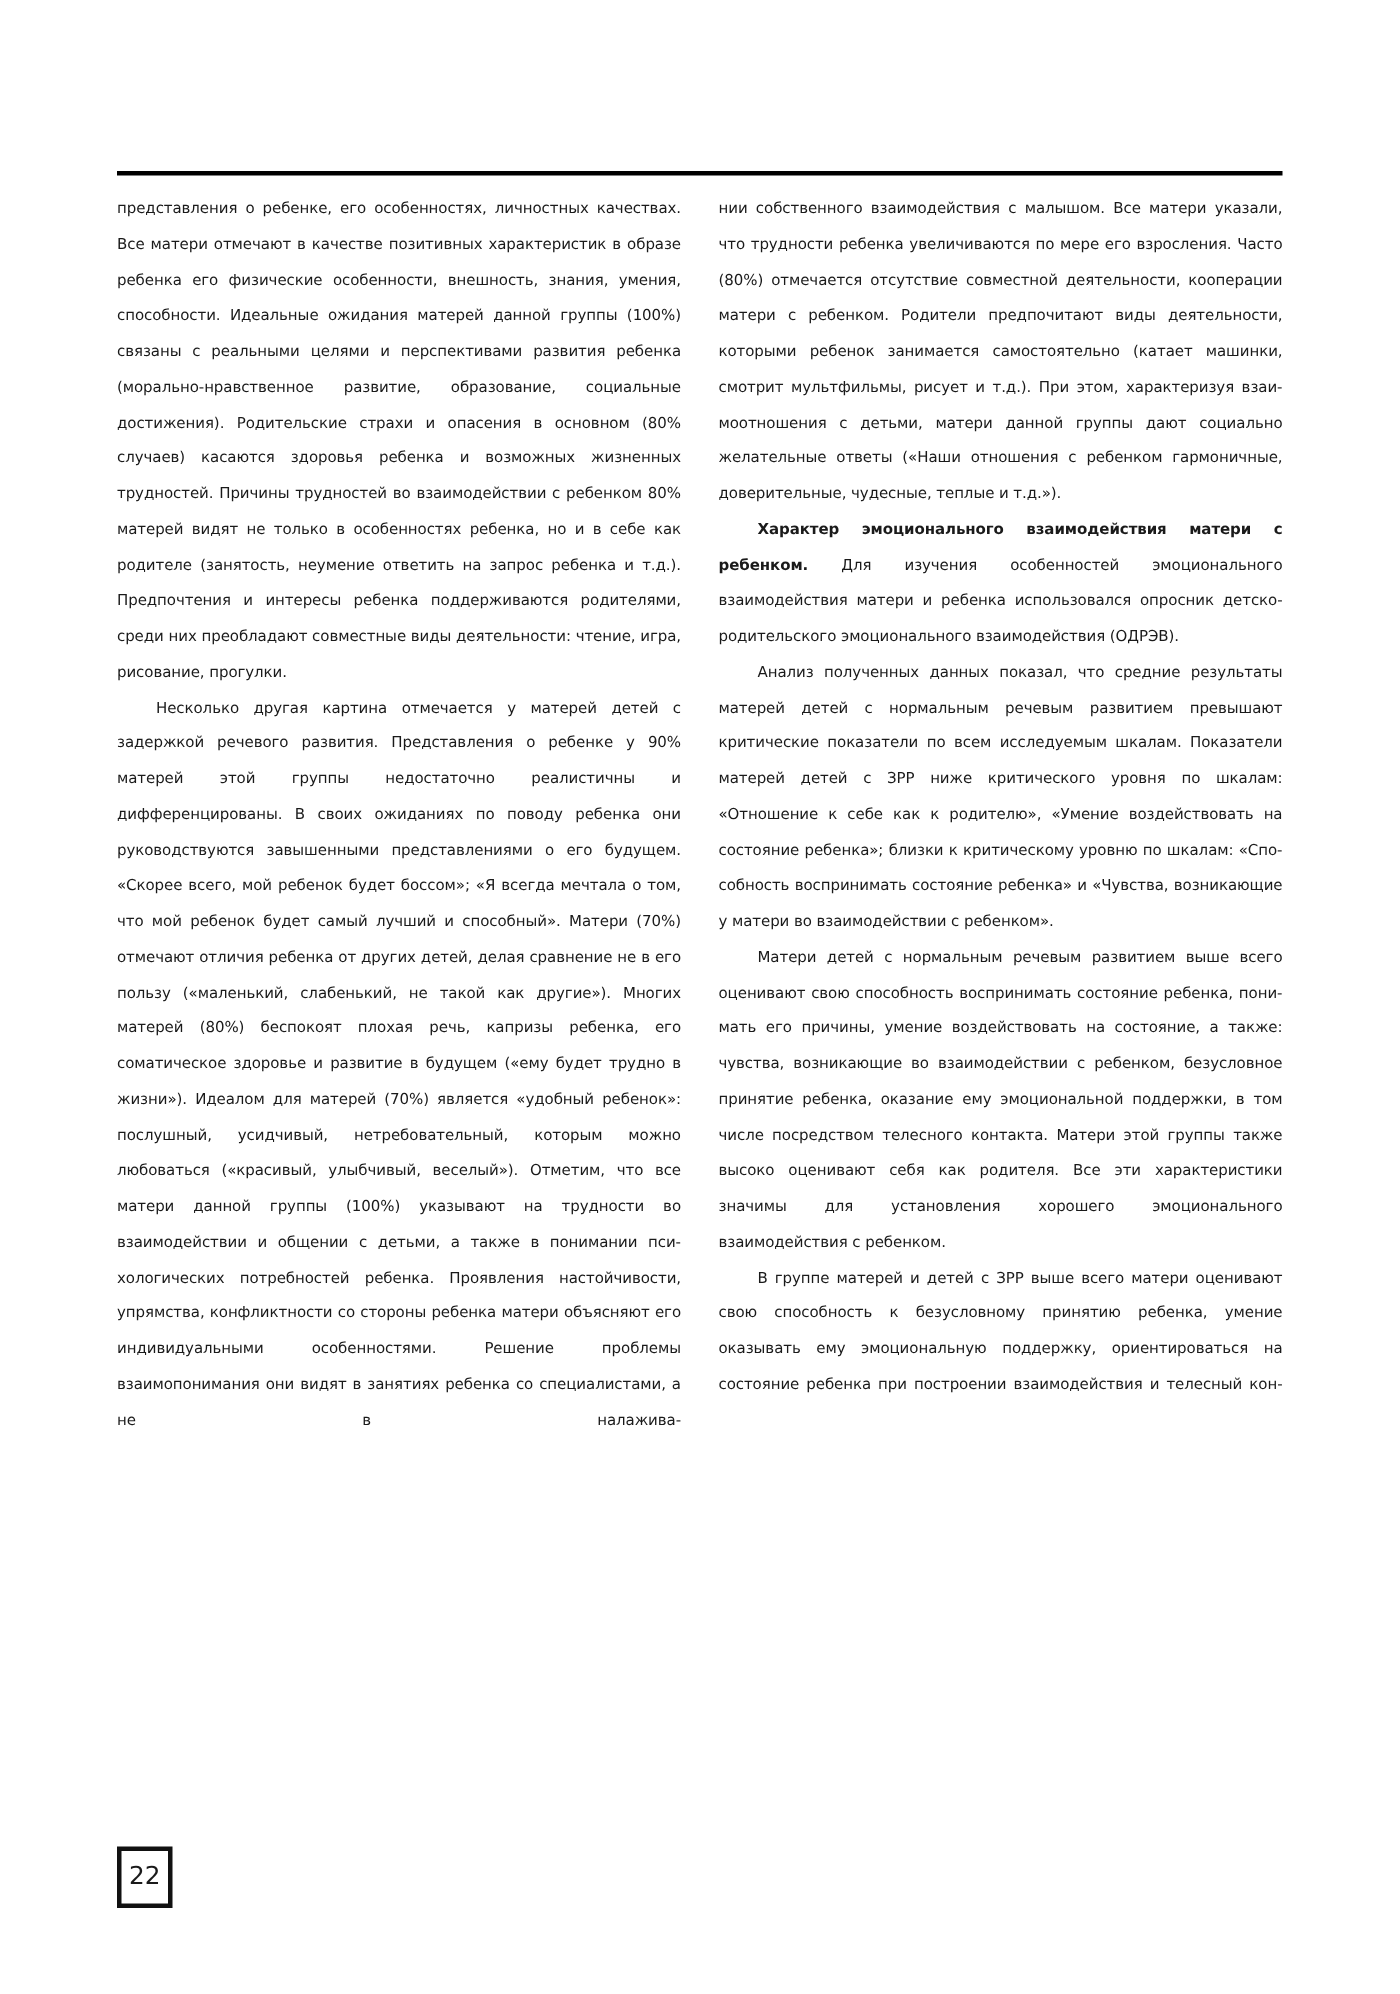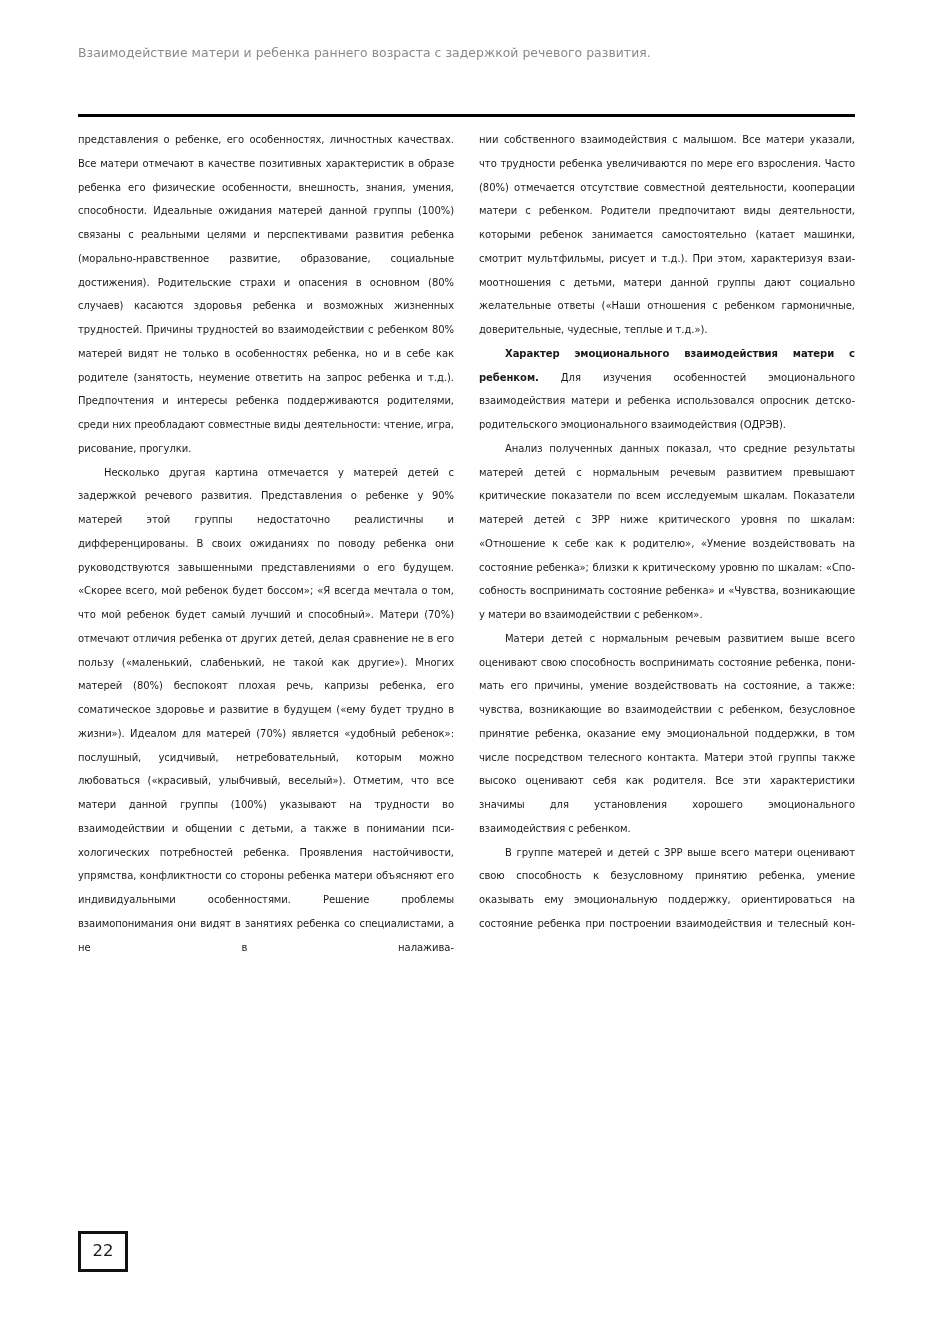--- a/index.html
+++ b/index.html
@@ -86,41 +86,40 @@
   
   .col p.forcejust {
     text-align-last: justify;
   }
 
   
   .pagenum-box {
     position: absolute;
     left: 78px;
     top: 1231px;
-    width: 50px;
+    width: 37px;
     height: 41px;
     border: 3px solid #111111;
     box-sizing: border-box;
     display: flex;
     align-items: center;
     justify-content: center;
   }
   .pagenum-box span {
     font-size: 16.5px;
     color: #1a1a1a;
     line-height: 1;
   }
 </style>
 </head>
 <body>
 
 <div class="page">
 
   <div class="runhead">
-    <div class="runhead-title">Взаимодействие матери и ребенка раннего возраста с задержкой речевого развития.</div>
   </div>
 
   <div class="rule"></div>
 
   <div class="columns">
 
     <div class="col">
       <p>представления о ребенке, его особенностях, личностных качествах. Все матери отмечают в качестве позитивных характеристик в образе ребенка его физические особенности, внеш­ность, знания, умения, способности. Идеаль­ные ожидания матерей данной группы (100%) связаны с реальными целями и перспектива­ми развития ребенка (морально-нравственное развитие, образование, социальные достиже­ния). Родительские страхи и опасения в основ­ном (80% случаев) касаются здоровья ребенка и возможных жизненных трудностей. Причины трудностей во взаимодействии с ребенком 80% матерей видят не только в особенностях ребенка, но и в себе как родителе (занятость, неумение ответить на запрос ребенка и т.д.). Предпочтения и интересы ребенка поддержи­ваются родителями, среди них преобладают совместные виды деятельности: чтение, игра, рисование, прогулки.</p>
       <p class="indent forcejust">Несколько другая картина отмечается у матерей детей с задержкой речевого разви­тия. Представления о ребенке у 90% матерей этой группы недостаточно реалистичны и дифференцированы. В своих ожиданиях по поводу ребенка они руководствуются завы­шенными представлениями о его будущем. «Скорее всего, мой ребенок будет боссом»; «Я всегда мечтала о том, что мой ребенок будет самый лучший и способный». Матери (70%) отмечают отличия ребенка от других детей, делая сравнение не в его пользу («ма­ленький, слабенький, не такой как другие»). Многих матерей (80%) беспокоят плохая речь, капризы ребенка, его соматическое здоровье и развитие в будущем («ему будет трудно в жизни»). Идеалом для матерей (70%) является «удобный ребенок»: послушный, усидчивый, нетребовательный, которым можно любовать­ся («красивый, улыбчивый, веселый»). От­метим, что все матери данной группы (100%) указывают на трудности во взаимодействии и общении с детьми, а также в понимании пси­хологических потребностей ребенка. Проявле­ния настойчивости, упрямства, конфликтности со стороны ребенка матери объясняют его ин­дивидуальными особенностями. Решение про­блемы взаимопонимания они видят в занятиях ребенка со специалистами, а не в налажива-</p>
     </div>

